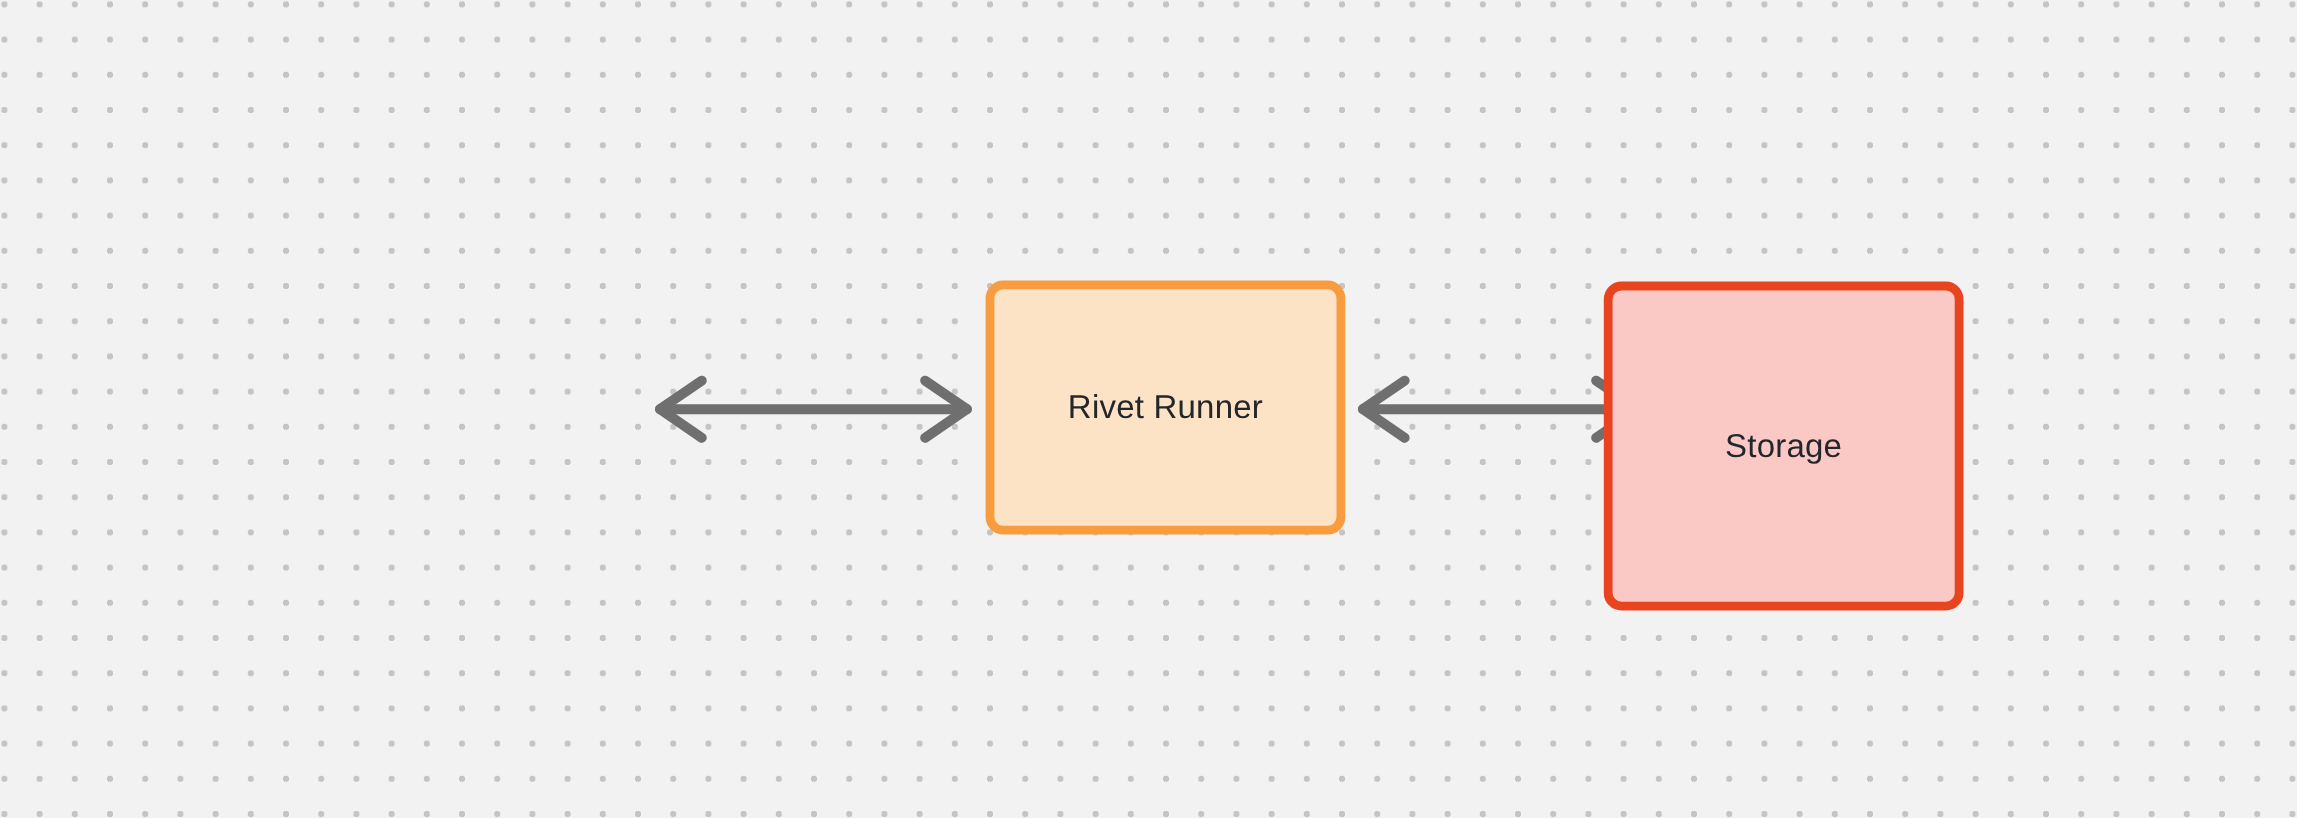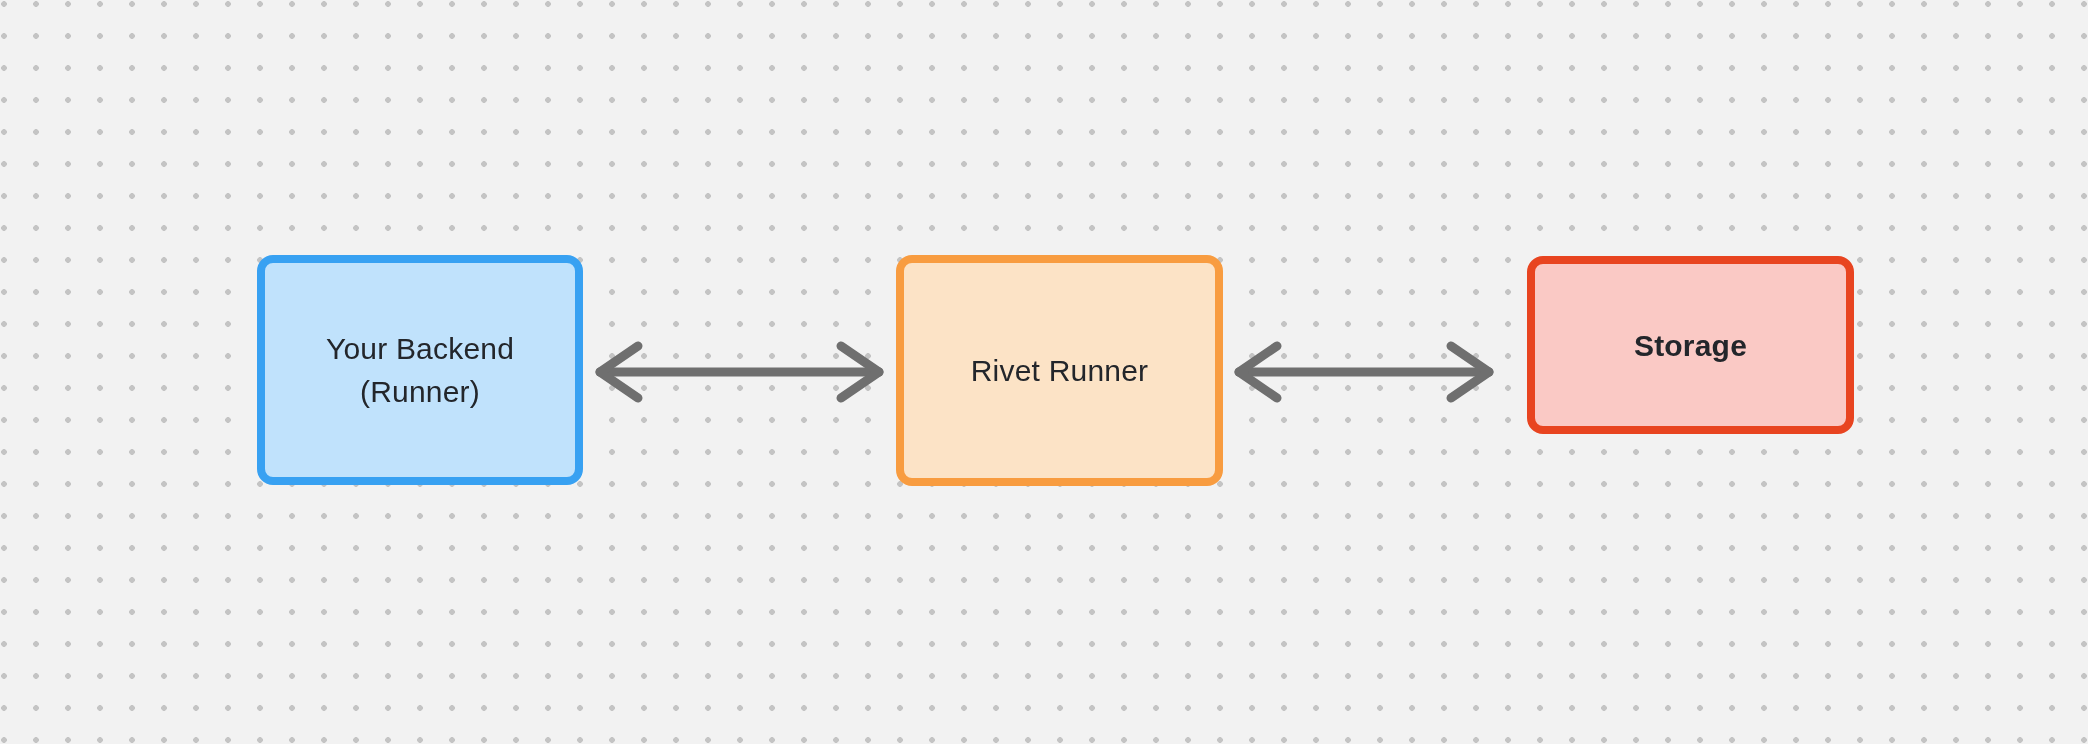--- a/index.html
+++ b/index.html
@@ -34,39 +34,33 @@
   .node-label {
     display: flex;
     flex-direction: column;
     font-size: 30px;
     line-height: 43px;
     color: var(--text, #23262b);
     letter-spacing: 0.2px;
   }
   #node-your-backend { left: 257px; top: 255px; width: 326px; height: 230px; }
   #node-rivet-engine { left: 896px; top: 255px; width: 327px; height: 231px; }
-  #node-storage      { left: 1527px; top: 256px; width: 327px; height: 178px; font-weight: bold; }
+  #node-storage      { left: 1458px; top: 256px; width: 327px; height: 299px; }
   .edge {
     position: absolute;
     display: block;
   }
   #edge-backend-engine { left: 590px; top: 334px; }
   #edge-engine-storage { left: 1231px; top: 334px; }
 </style>
 </head>
 <body>
 
 <div class="canvas">
 
-  <div class="node" id="node-your-backend" style="background-color: rgb(192, 226, 252); border-color: rgb(56, 161, 242);">
-    <div class="node-label">
-      <span>Your Backend</span>
-      <span>(Runner)</span>
-    </div>
-  </div>
 
   <svg class="edge" id="edge-backend-engine" width="299" height="76" viewBox="0 0 299 76">
     <g fill="none" stroke="#6f6f6f" stroke-width="9" stroke-linecap="round" stroke-linejoin="round">
       <line x1="10" y1="38" x2="289" y2="38"></line>
       <polyline points="48,12 10,38 48,64"></polyline>
       <polyline points="251,12 289,38 251,64"></polyline>
     </g>
   </svg>
 
   <div class="node" id="node-rivet-engine" style="background-color: rgb(252, 227, 198); border-color: rgb(248, 156, 64);">

